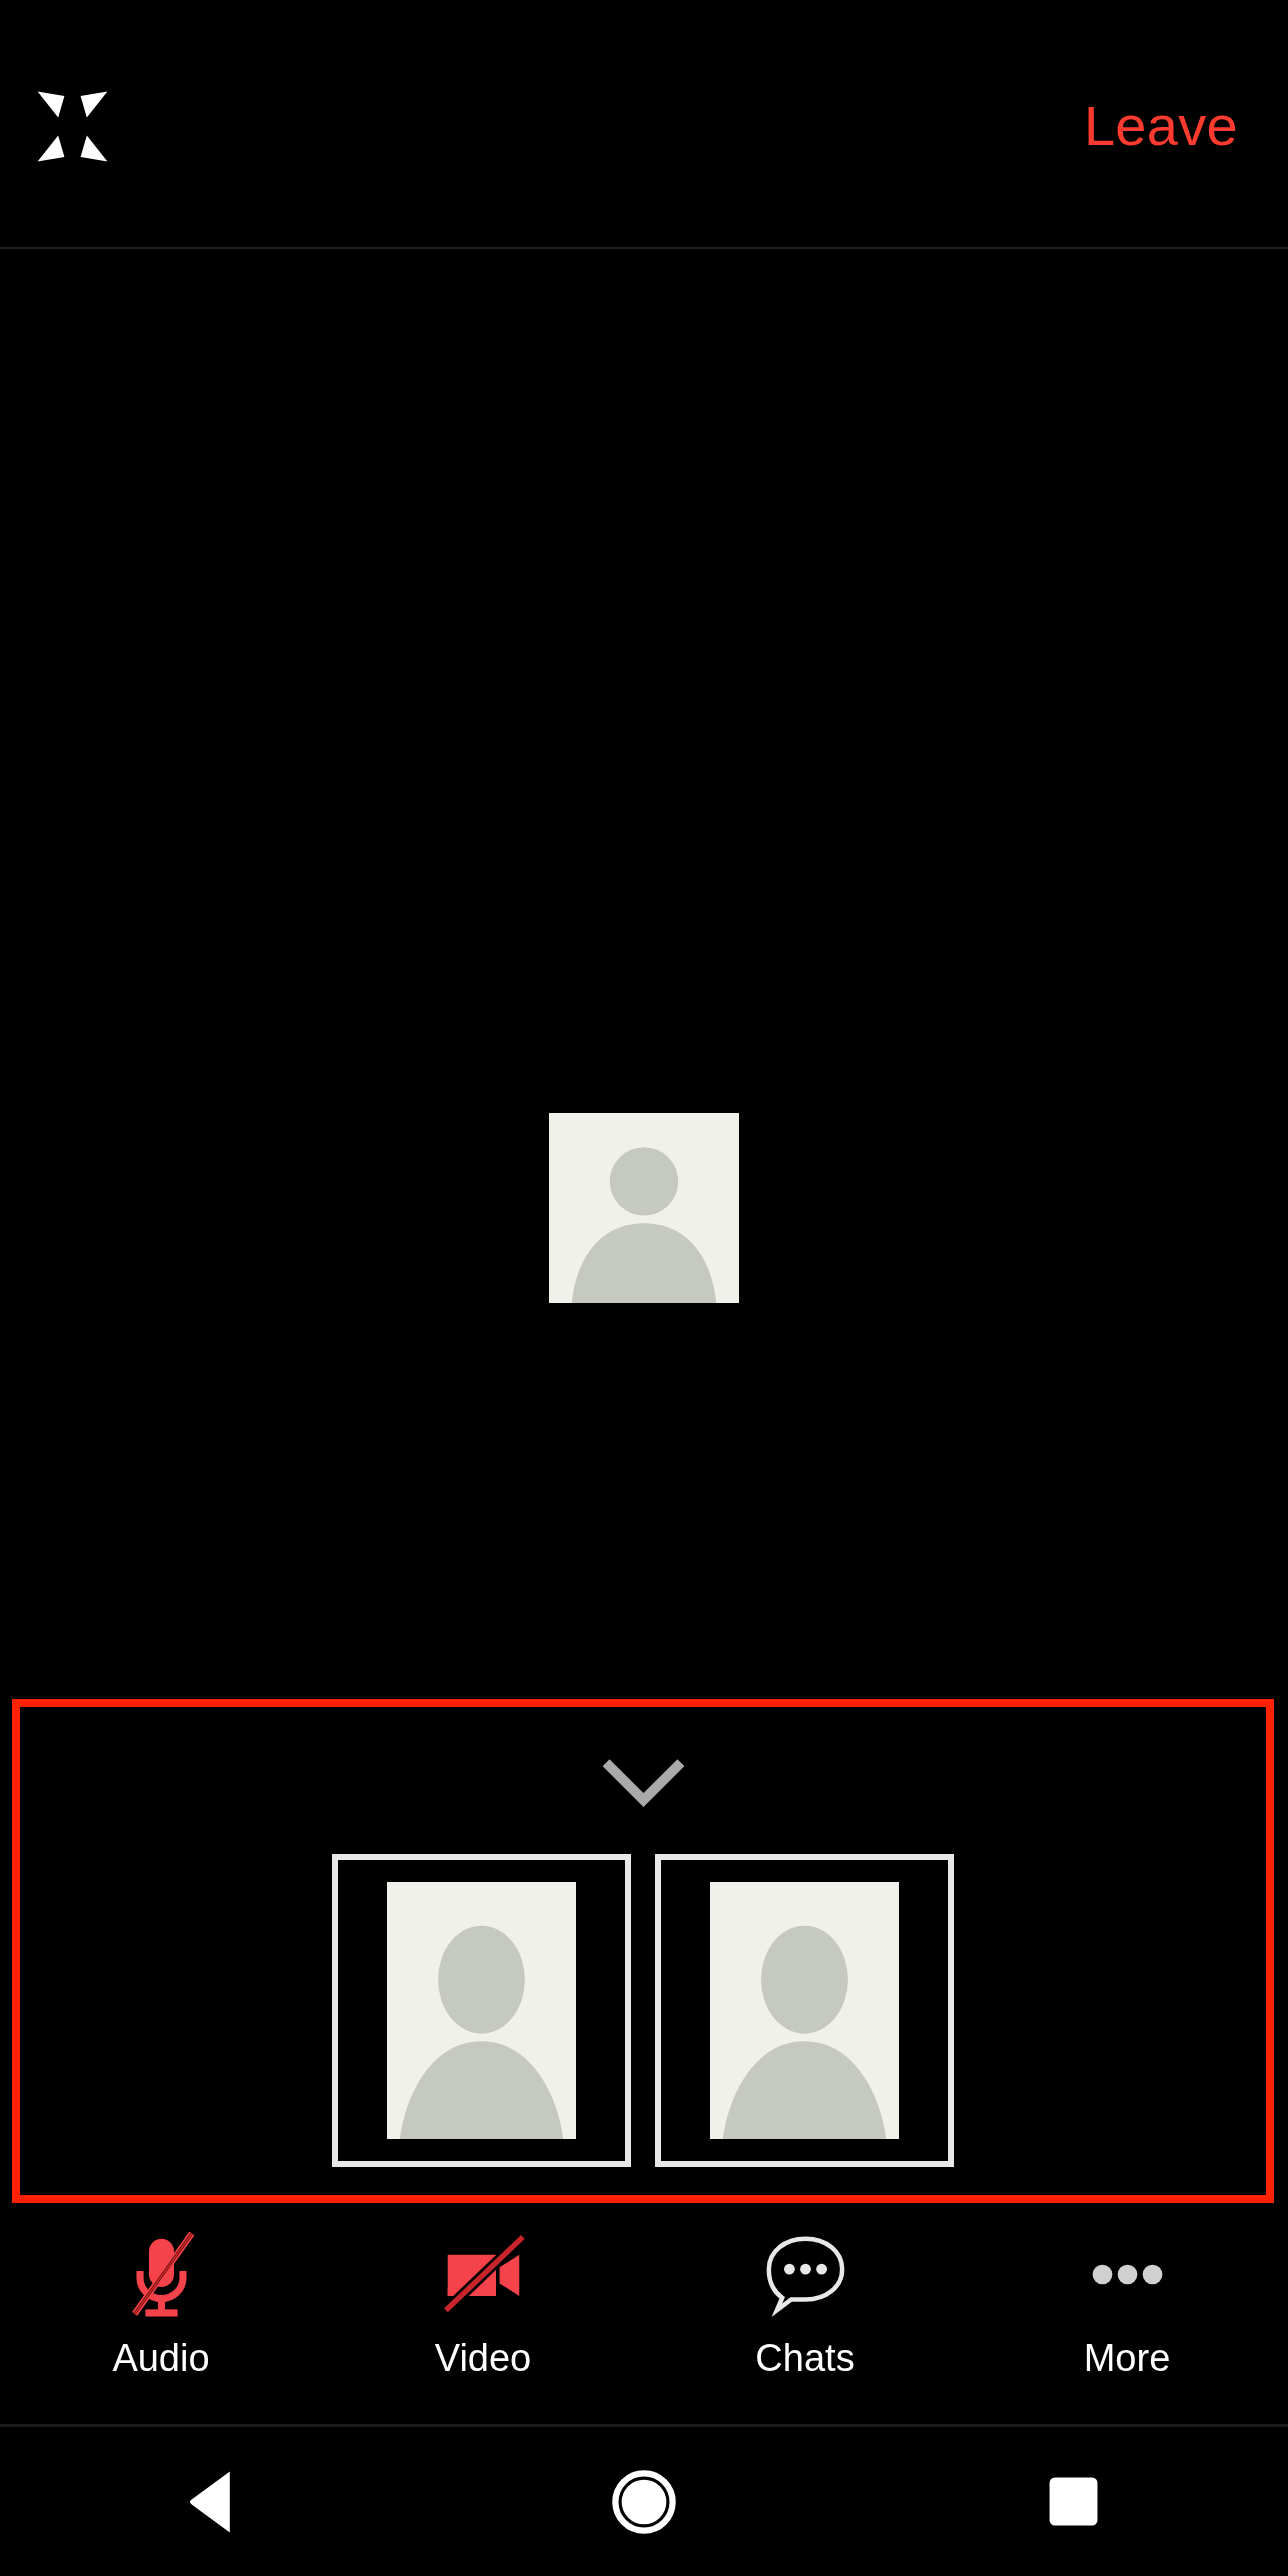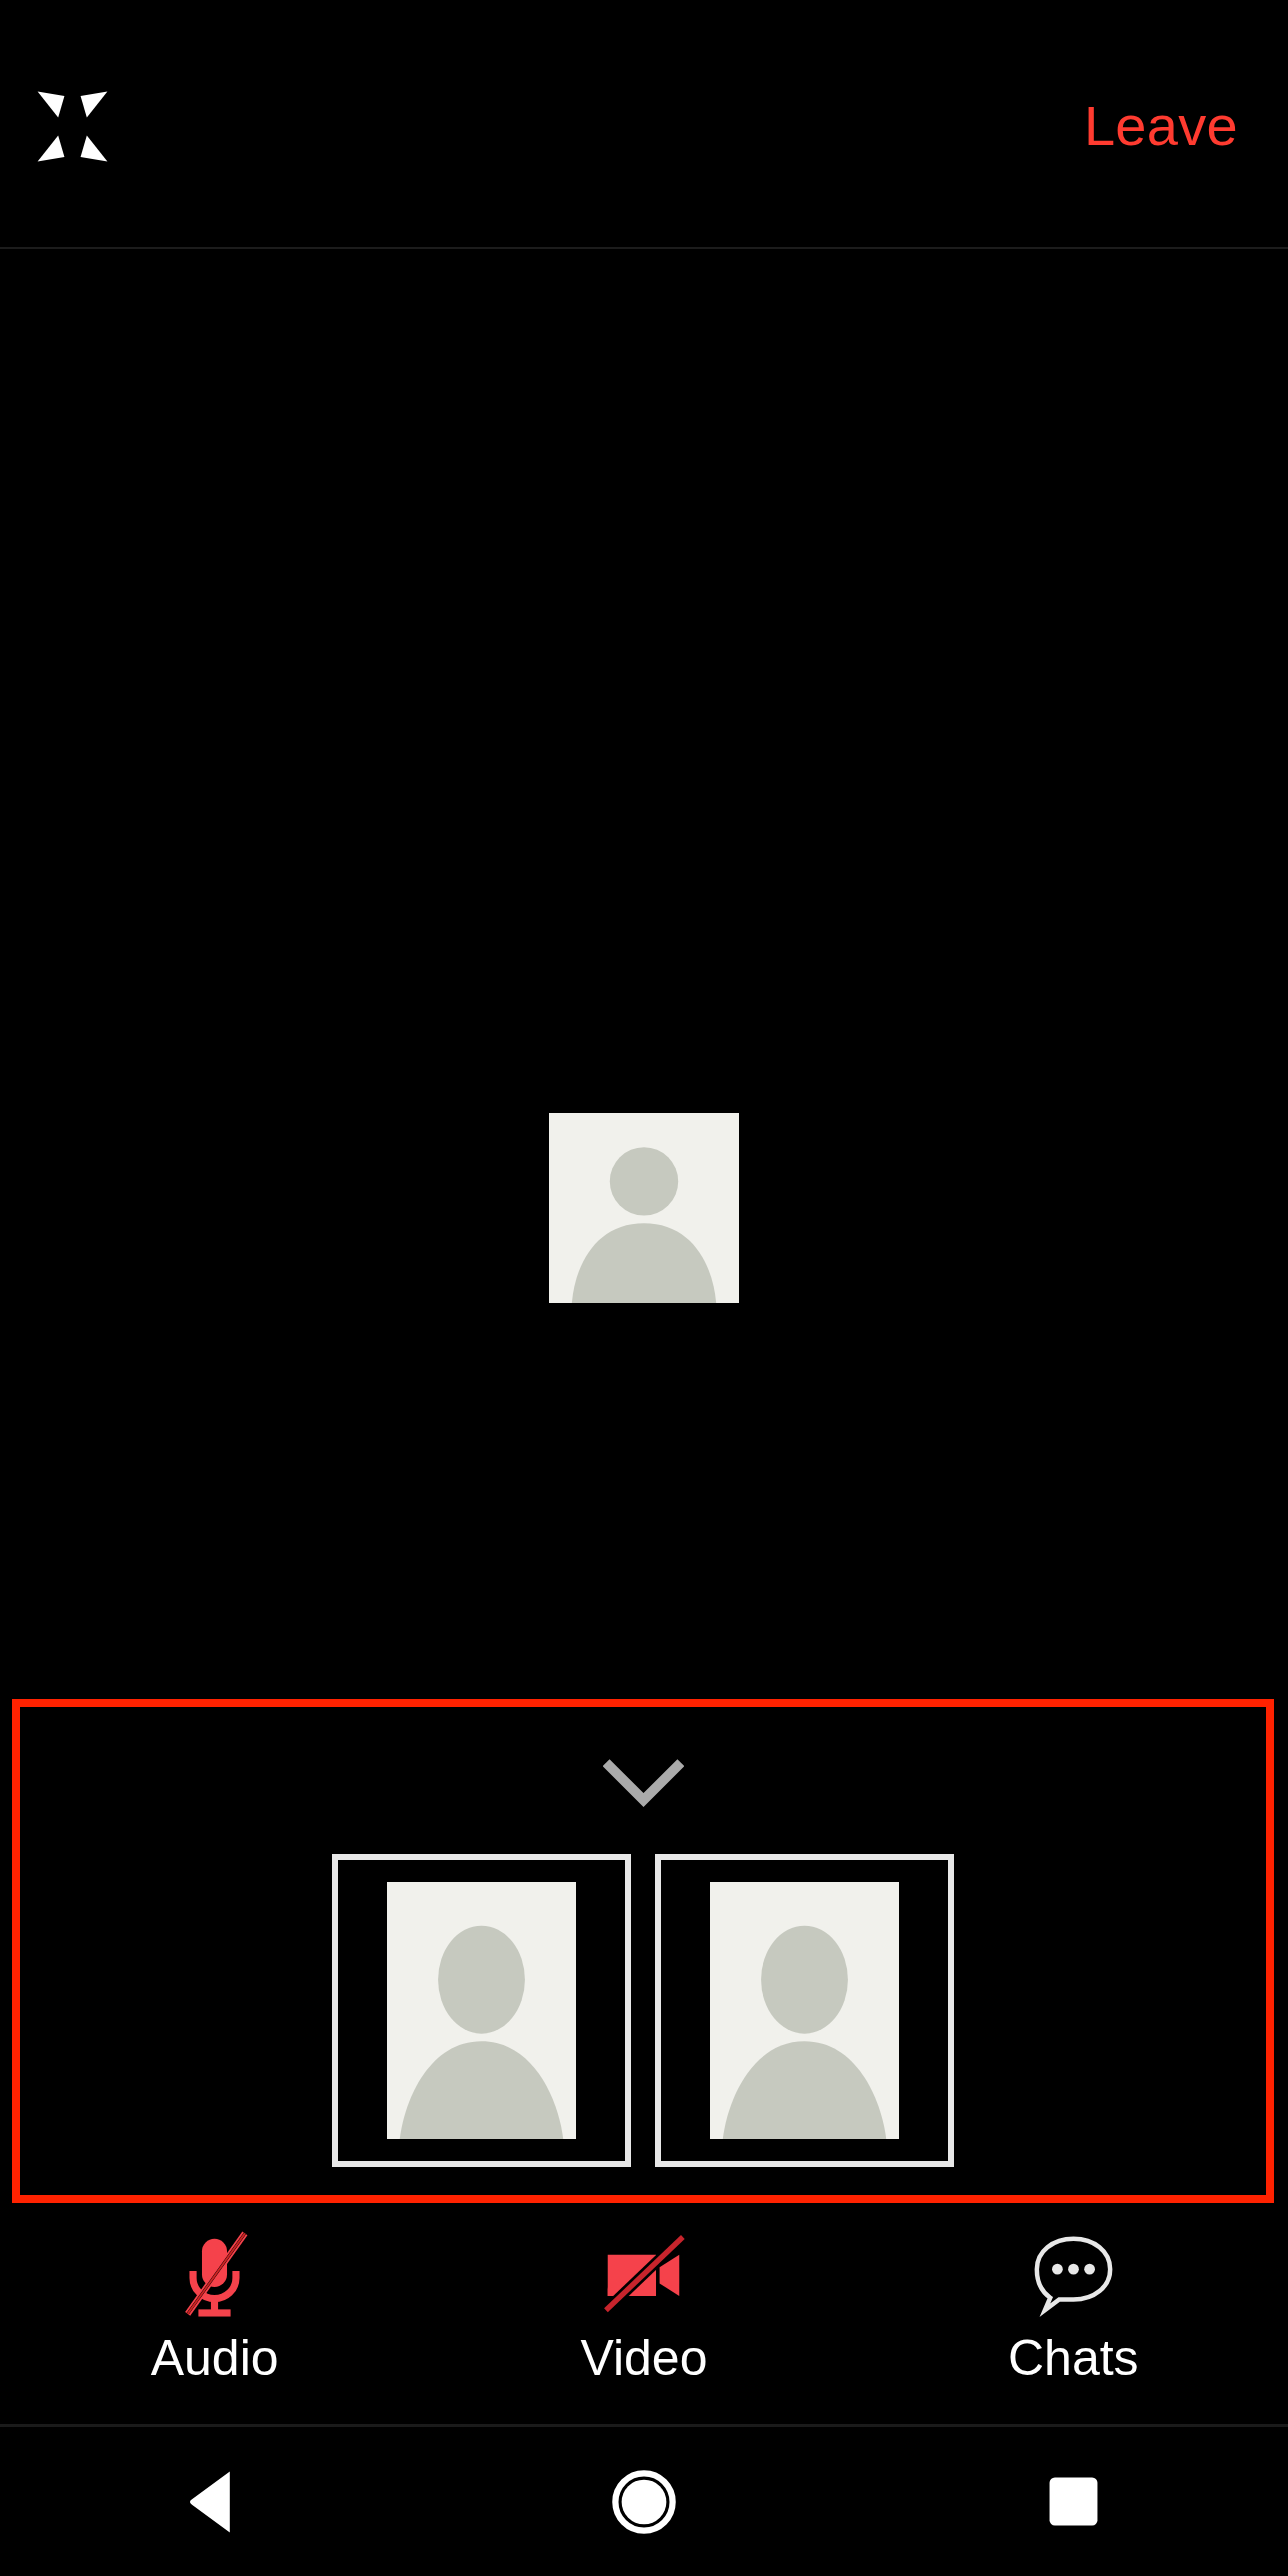--- a/index.html
+++ b/index.html
@@ -134,21 +134,21 @@
     width: 93px;
     height: 93px;
     display: flex;
     align-items: center;
     justify-content: center;
   }
   .tool-icon svg { display: block; }
   .tool-label {
     margin-top: 14.3px;
     color: #FFFFFF;
-    font-size: 50px;
+    font-size: 38px;
     line-height: 45px;
     font-weight: 400;
     white-space: nowrap;
   }
 
   
   #navbar-sep {
     position: absolute;
     left: 0; top: 2424px;
     width: 1288px;
@@ -273,20 +273,30 @@
         <svg width="93" height="93" viewBox="0 0 104 104">
           <path d="M52 12 C75 12 93 26 93 46 C93 66 75 80 52 80 L36 80 L20 92 L26 78 C16 71 11 59 11 46 C11 26 29 12 52 12 Z" fill="none" stroke="#E8E8E8" stroke-width="5"></path>
           <circle cx="34" cy="46" r="6" fill="#E8E8E8"></circle>
           <circle cx="52" cy="46" r="6" fill="#E8E8E8"></circle>
           <circle cx="70" cy="46" r="6" fill="#E8E8E8"></circle>
         </svg>
       </div>
       <div class="tool-label">Chats</div>
     </div>
 
+    <div class="tool">
+      <div class="tool-icon">
+        <svg width="93" height="93" viewBox="0 0 104 104">
+          <circle cx="24" cy="52" r="11" fill="#D0D0D0"></circle>
+          <circle cx="52" cy="52" r="11" fill="#D0D0D0"></circle>
+          <circle cx="80" cy="52" r="11" fill="#D0D0D0"></circle>
+        </svg>
+      </div>
+      <div class="tool-label">More</div>
+    </div>
 
   </div>
 
   <div id="navbar-sep"></div>
   <div id="navbar">
 
     <div class="nav-btn">
       <svg width="63" height="72" viewBox="0 0 70 80">
         <path d="M52 6 L52 74 L10 43 C7 41 7 39 10 37 Z" fill="#FFFFFF"></path>
       </svg>

